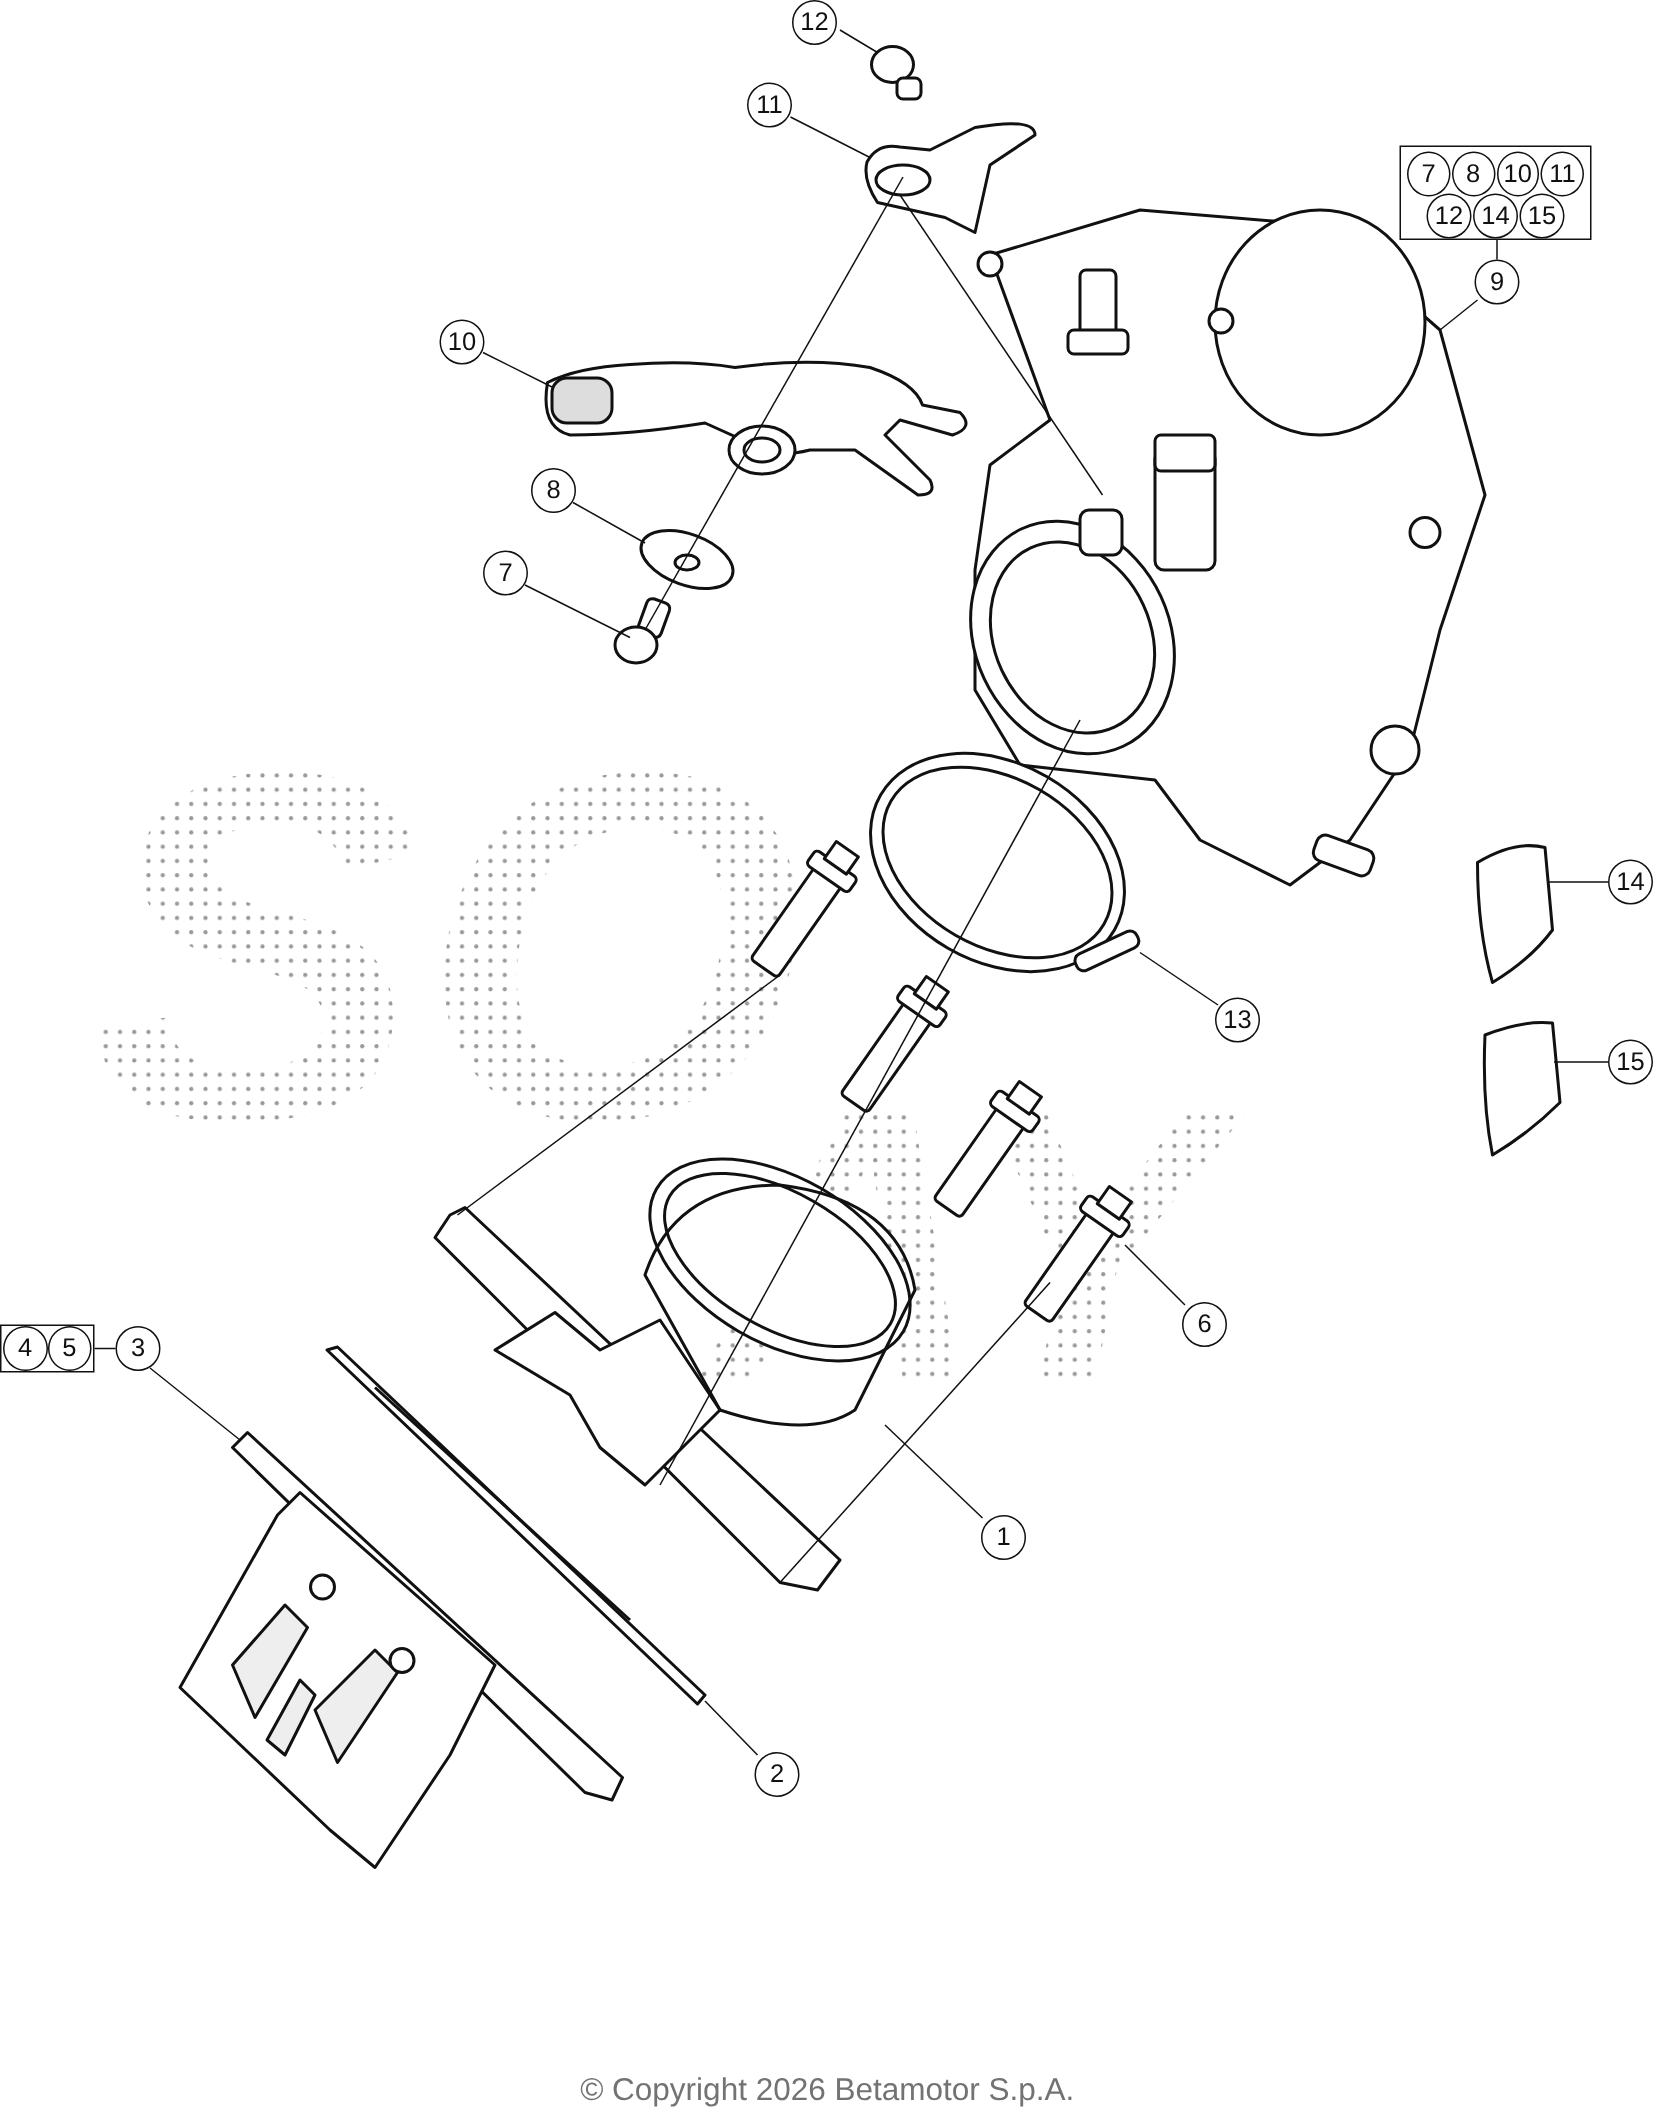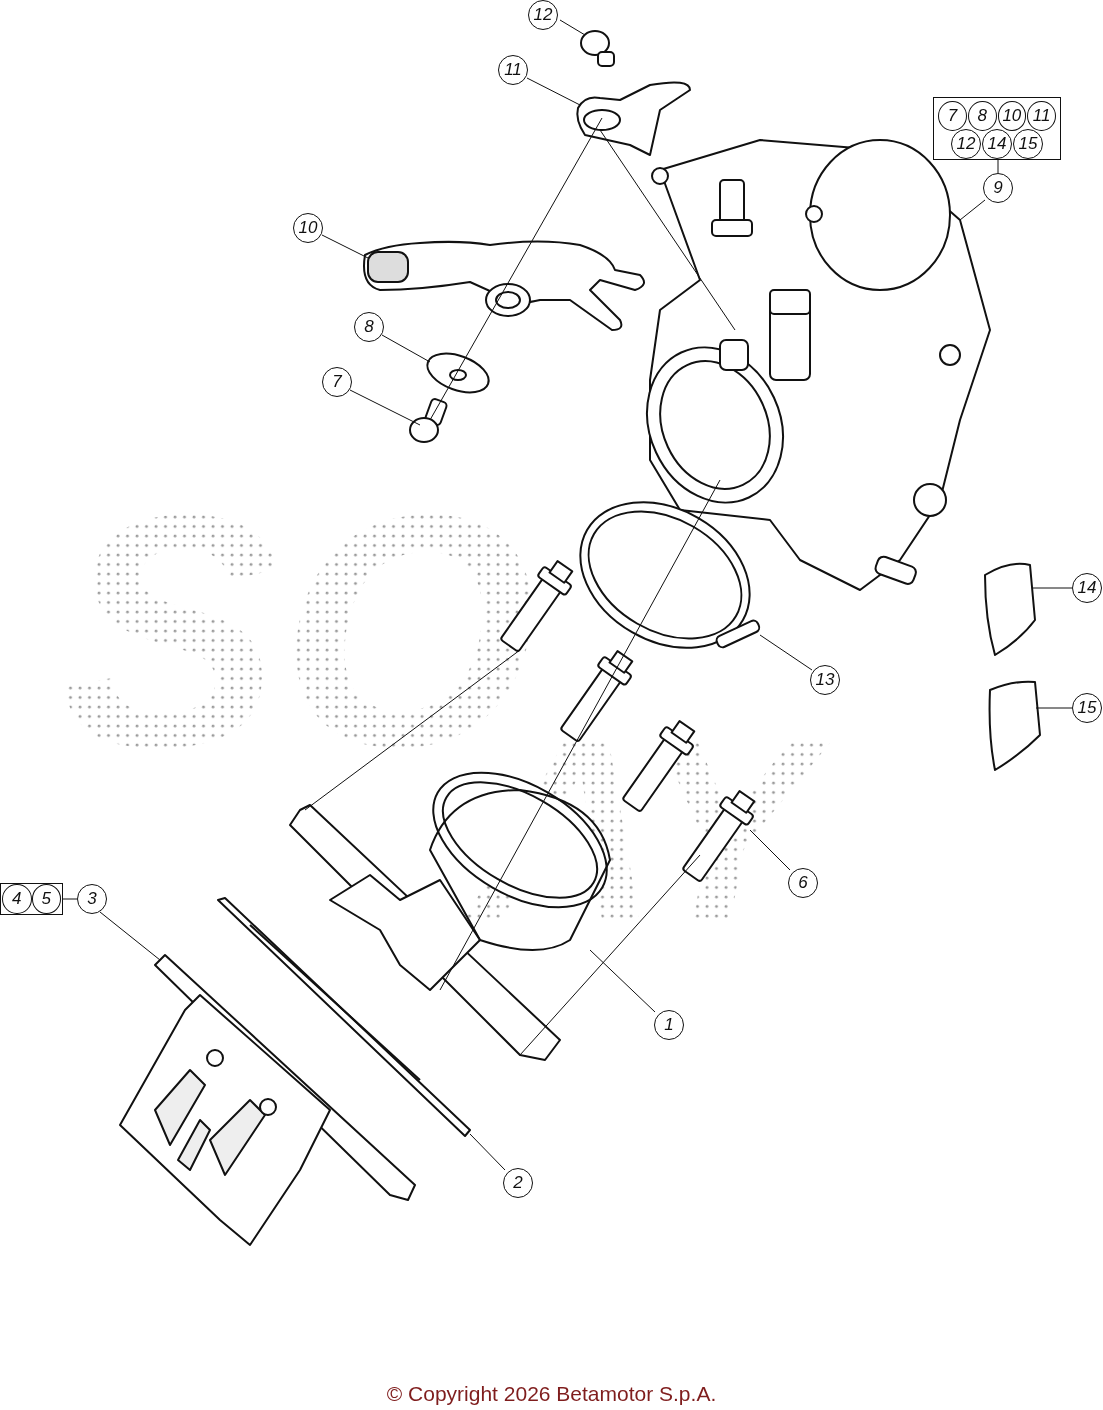--- a/index.html
+++ b/index.html
@@ -1,21 +1,21 @@
 <!DOCTYPE html>
 <html><head>
 <meta charset="utf-8">
 <style>
   html, body { margin:0; padding:0; background:#ffffff; }
   body { width:1103px; height:1410px; position:relative; overflow:hidden; font-family:"Liberation Sans", sans-serif; }
   #canvas { position:absolute; left:0; top:0; width:1103px; height:1410px; }
-  .callout { position:absolute; width:30px; height:30px; margin-left:-15px; margin-top:-15px; border:1.3px solid #111; border-radius:50%; background:#fff; display:flex; align-items:center; justify-content:center; font-size:17px; color:#111; box-sizing:border-box; cursor:pointer;font-style:italic; }
+  .callout { position:absolute; width:30px; height:30px; margin-left:-15px; margin-top:-15px; border:1.3px solid #111; border-radius:50%; background:#fff; display:flex; align-items:center; justify-content:center; font-size:17px; color:#111; box-sizing:border-box; cursor:pointer; }
   .group-box { position:absolute; border:1.3px solid #111; background:#fff; box-sizing:border-box; }
   .group-box .callout { position:relative; margin:0; display:inline-flex; }
-  .copyright { position:absolute; left:0; width:1103px; top:1382px; text-align:center; font-size:21px; color:#7f1d1d; }
+  .copyright { position:absolute; left:0; width:1103px; top:1382px; text-align:center; font-size:21px; color:#737373; }
 </style>
 </head>
 <body>
 
 <svg id="canvas" viewBox="0 0 1103 1410" xmlns="http://www.w3.org/2000/svg">
   <defs>
     <pattern id="dots" width="9.5" height="9.5" patternUnits="userSpaceOnUse">
       <circle cx="4" cy="4" r="1.4" fill="#777"></circle>
     </pattern>
   </defs>

